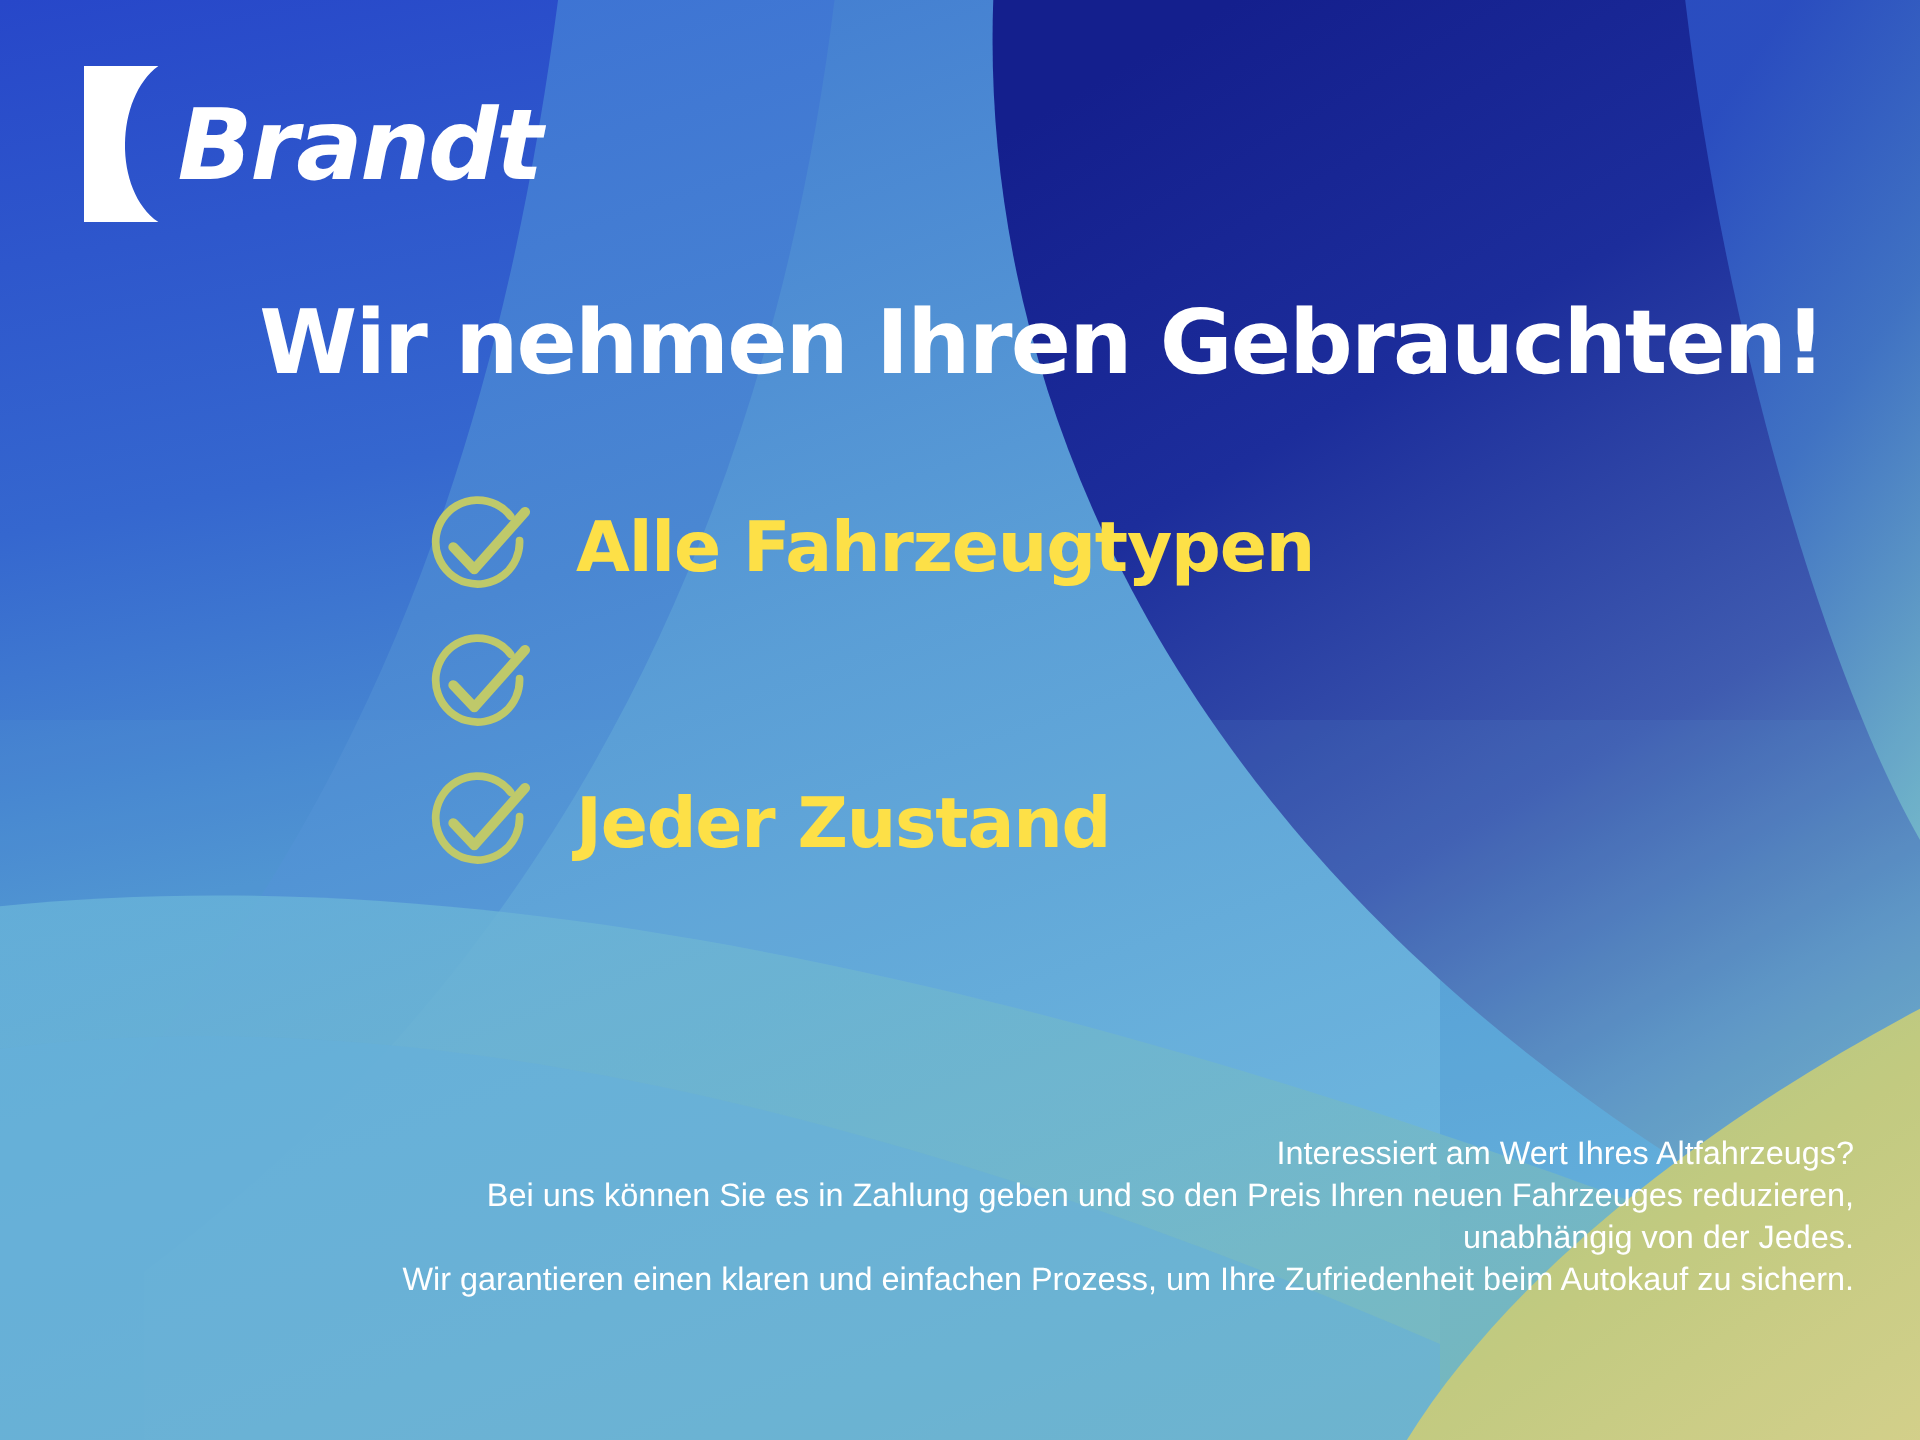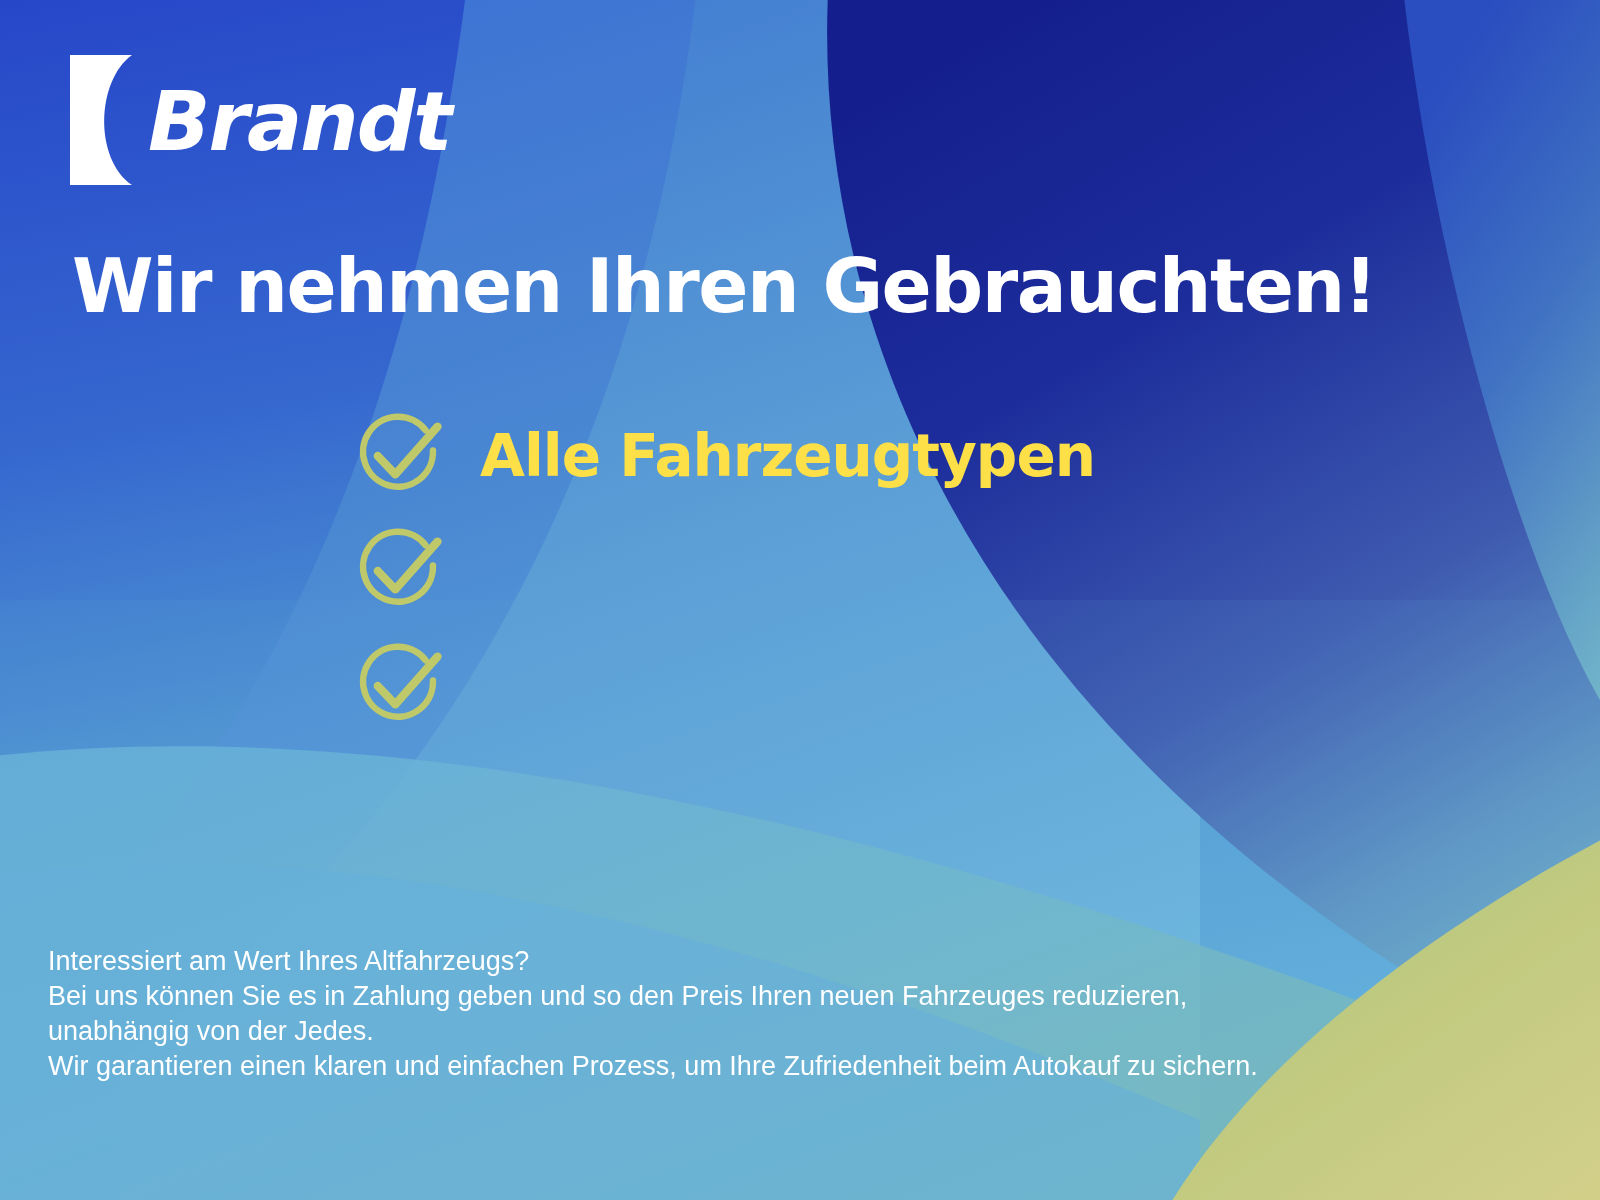--- a/index.html
+++ b/index.html
@@ -18,21 +18,21 @@
 
   #bg {
     position:absolute; inset:0;
     width:1600px; height:1200px;
     display:block;
   }
 
   
   #content {
     position:absolute; inset:0;
-    width:1600px; height:928px;
+    width:1600px; height:928px;text-align:right;
   }
 
   
   .logo-wrap {
     position:absolute;
     left:70px; top:55px;
     display:flex;
     align-items:center;
   }
   .logo-mark {
@@ -48,21 +48,21 @@
     line-height:1;
     color:#ffffff;
     letter-spacing:-2px;
     margin-left:6px;
     margin-top:4px;
   }
 
   
   .headline {
     position:absolute;
-    left:72px; top:248px;
+    left:100px; top:248px;
     width:1420px;
     font-family:"DejaVu Sans", sans-serif;
     font-weight:700;
     font-size:74px;
     line-height:1.05;
     letter-spacing:-1.5px;
     color:#ffffff;
     white-space:nowrap;
   }
 
@@ -88,21 +88,21 @@
     font-size:58px;
     letter-spacing:-1px;
     color:#fde047;
     margin-left:36px;
     white-space:nowrap;
   }
 
   
   .footer {
     position:absolute;
-    left:48px; top:944px;
+    left:65px; top:944px;
     width:1480px;
   }
   .footer-line {
     font-family:"Liberation Sans", sans-serif;
     font-weight:400;
     font-size:27px;
     line-height:35px;
     color:#ffffff;
     white-space:nowrap;
   }
@@ -212,20 +212,21 @@
           <path d="M 80 22 A 38 38 0 1 0 88 44" fill="none" stroke="#bfc96a" stroke-width="7" stroke-linecap="round"></path>
           <path d="M 28 50 L 47 70 L 93 18" fill="none" stroke="#bfc96a" stroke-width="9" stroke-linecap="round" stroke-linejoin="round"></path>
         </svg>
       </li>
 
       <li class="benefit">
         <svg class="check-icon" viewBox="0 0 100 100">
           <path d="M 80 22 A 38 38 0 1 0 88 44" fill="none" stroke="#bfc96a" stroke-width="7" stroke-linecap="round"></path>
           <path d="M 28 50 L 47 70 L 93 18" fill="none" stroke="#bfc96a" stroke-width="9" stroke-linecap="round" stroke-linejoin="round"></path>
         </svg>
+        <span class="benefit-label">Jeder Zustand</span>
       </li>
 
 
     </ul>
 
     <div class="footer">
       <div class="footer-line">Interessiert am Wert Ihres Altfahrzeugs?</div>
       <div class="footer-line">Bei uns können Sie es in Zahlung geben und so den Preis Ihren neuen Fahrzeuges reduzieren,</div>
       <div class="footer-line">unabhängig von der Jedes.</div>
       <div class="footer-line">Wir garantieren einen klaren und einfachen Prozess, um Ihre Zufriedenheit beim Autokauf zu sichern.</div>

